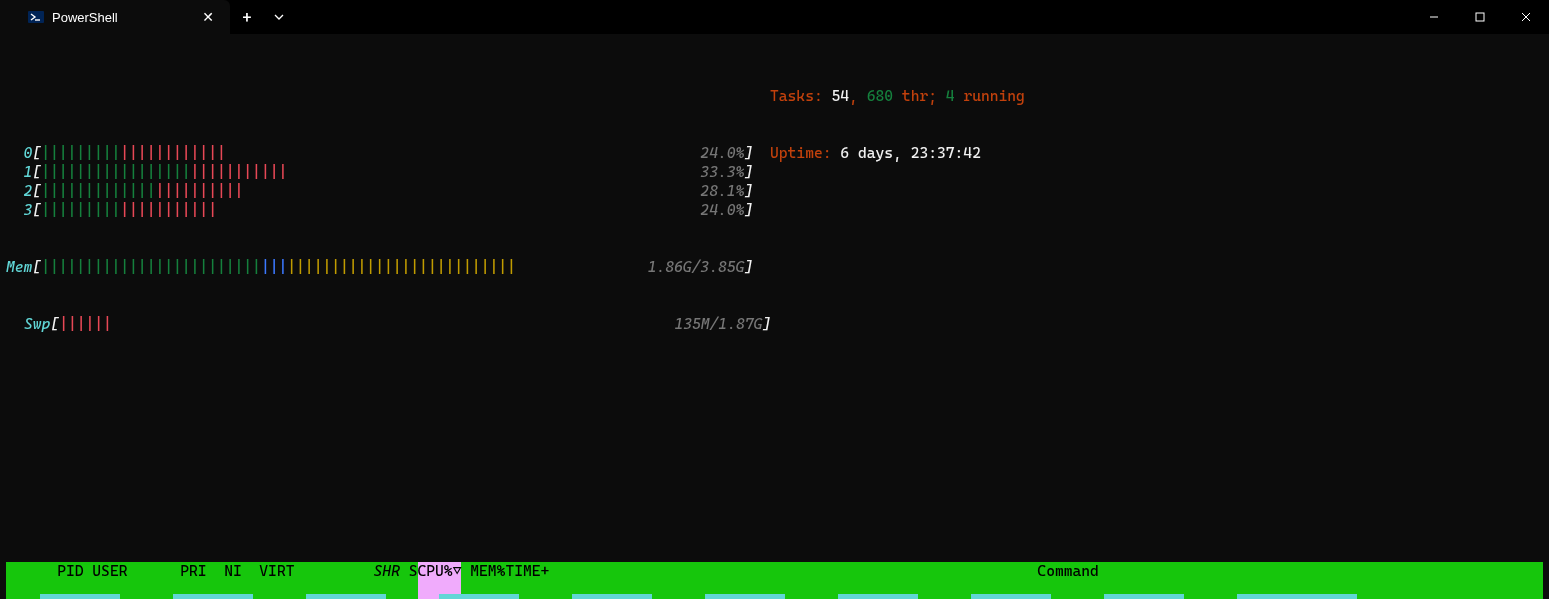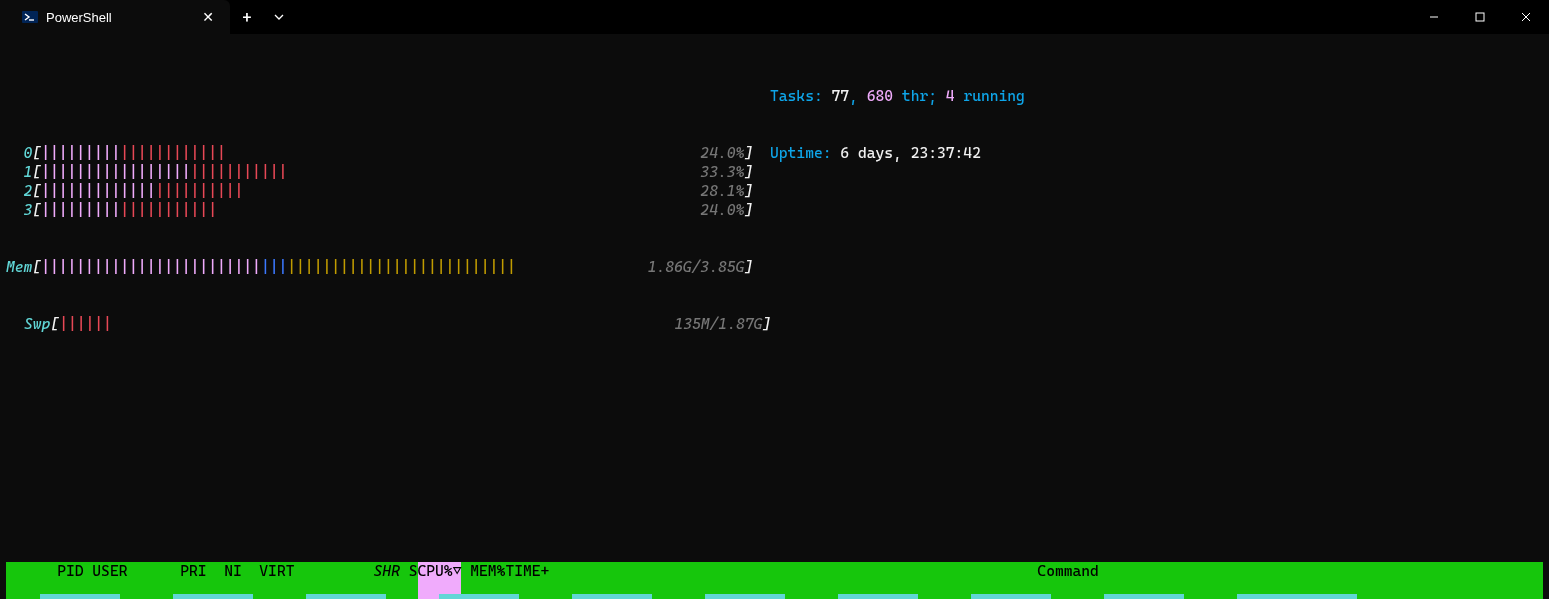--- a/index.html
+++ b/index.html
@@ -1,37 +1,37 @@
 <!DOCTYPE html>
 <html><head>
 <meta charset="utf-8">
 <style>
   * { margin: 0; padding: 0; box-sizing: border-box; }
   html, body { width: 1549px; height: 599px; background: #0c0c0c; font-family: 'Consolas', 'Cascadia Mono', monospace; font-size: 15px; color: #cccccc; overflow: hidden; }
   
   
   .title-bar { height: 34px; background: #000000; display: flex; align-items: stretch; }
   .tab-region { display: flex; align-items: stretch; }
-  .tab { background: #0c0c0c; display: flex; align-items: center; padding: 0 10px 0 22px; min-width: 230px; border-top-right-radius: 6px; position: relative; }
+  .tab { background: #0c0c0c; display: flex; align-items: center; padding: 0 10px 0 28px; min-width: 230px; border-top-right-radius: 6px; position: relative; }
   .tab-icon { width: 16px; height: 16px; margin-right: 8px; display:flex; align-items:center; justify-content:center;}
   .tab-title { color: #ffffff; font-size: 13px; font-family: 'Segoe UI', sans-serif; flex:1;}
   .tab-close { margin-left: auto; color: #ffffff; padding: 2px 6px; cursor:pointer; font-family:sans-serif; font-size:14px;}
   .new-tab { width: 34px; display:flex; align-items:center; justify-content:center; color:#ffffff; font-size:16px; cursor:pointer;}
   .dropdown { width: 30px; display:flex; align-items:center; justify-content:center; color:#ffffff; cursor:pointer;}
   .win-controls { margin-left:auto; display:flex; }
   .win-btn { width: 46px; display:flex; align-items:center; justify-content:center; color:#ffffff; cursor:pointer;}
 
   
   .terminal { padding: 15px 6px 0 6px; white-space: pre; line-height: 19px; letter-spacing: 0px; }
   
-  .cyan { color: #0ea5e9; }
+  .cyan { color: #c2410c; }
   .bcyan { color: #61d6d6; }
   .white { color: #f2f2f2; }
   .grey { color: #767676; }
-  .green { color: #f0abfc; }
+  .green { color: #15803d; }
   .yellow { color: #c19c00; }
   .red { color: #e74856; }
   .blue { color: #3b78ff; }
   
   .header-row { background: #16c60c; color: #000000; display:flex; padding-left:16px;}
   .header-row .sortcol { background: #f0abfc; }
   
   .c-pid { width: 7ch; text-align:right; }
   .c-user { width: 10ch; padding-left:1ch; }
   .c-pri { width: 4ch; text-align:right; }
@@ -97,21 +97,21 @@
 
 <div class="terminal">
 
   <div class="meters" style="position:relative;">
     <div id="cpu-lines"><div><span class="bcyan" style="display:inline-block;width:3ch;text-align:right;">0</span><span class="white">[</span><span class="green">|||||||||</span><span class="red">||||||||||||</span><span>                                                      </span><span class="grey">24.0%</span><span class="white">]</span></div><div><span class="bcyan" style="display:inline-block;width:3ch;text-align:right;">1</span><span class="white">[</span><span class="green">|||||||||||||||||</span><span class="red">|||||||||||</span><span>                                               </span><span class="grey">33.3%</span><span class="white">]</span></div><div><span class="bcyan" style="display:inline-block;width:3ch;text-align:right;">2</span><span class="white">[</span><span class="green">|||||||||||||</span><span class="red">||||||||||</span><span>                                                    </span><span class="grey">28.1%</span><span class="white">]</span></div><div><span class="bcyan" style="display:inline-block;width:3ch;text-align:right;">3</span><span class="white">[</span><span class="green">|||||||||</span><span class="red">|||||||||||</span><span>                                                       </span><span class="grey">24.0%</span><span class="white">]</span></div></div>
     <div id="mem-line"><span class="bcyan" style="display:inline-block;width:3ch;text-align:right;">Mem</span><span class="white">[</span><span class="green">|||||||||||||||||||||||||</span><span class="blue">|||</span><span class="yellow">||||||||||||||||||||||||||</span><span>               </span><span class="grey">1.86G/3.85G</span><span class="white">]</span></div>
     <div id="swp-line"><span class="bcyan" style="display:inline-block;width:3ch;text-align:right;margin-left:18px;">Swp</span><span class="white">[</span><span class="red">||||||</span><span>                                                                </span><span class="grey">135M/1.87G</span><span class="white">]</span></div>
   </div>
 
   <div class="tasks-block">
-    <div><span class="cyan">Tasks: </span><span class="white">77</span><span class="cyan">, </span><span class="green">680</span><span class="cyan"> thr</span><span class="cyan">; </span><span class="green">4</span><span class="cyan"> running</span></div>
+    <div><span class="cyan">Tasks: </span><span class="white">54</span><span class="cyan">, </span><span class="green">680</span><span class="cyan"> thr</span><span class="cyan">; </span><span class="green">4</span><span class="cyan"> running</span></div>
     <div><span class="cyan">Uptime: </span><span class="white">6 days, 23:37:42</span></div>
   </div>
 
   <div style="height:19px;"></div>
 
   
   <div class="header-row">
     <span class="col c-pid">PID</span><span class="col c-user">USER</span><span class="col c-pri">PRI</span><span class="col c-ni">NI</span><span class="col c-virt">VIRT</span><span class="col c-res">RES</span><span class="col c-shr">SHR</span><span class="col c-s">S</span><span class="col c-cpu sortcol"><span>CPU%</span><span>▽</span></span><span class="col c-mem">MEM%</span><span class="col c-time">TIME+</span><span class="col c-cmd">Command</span>
   </div>
 

